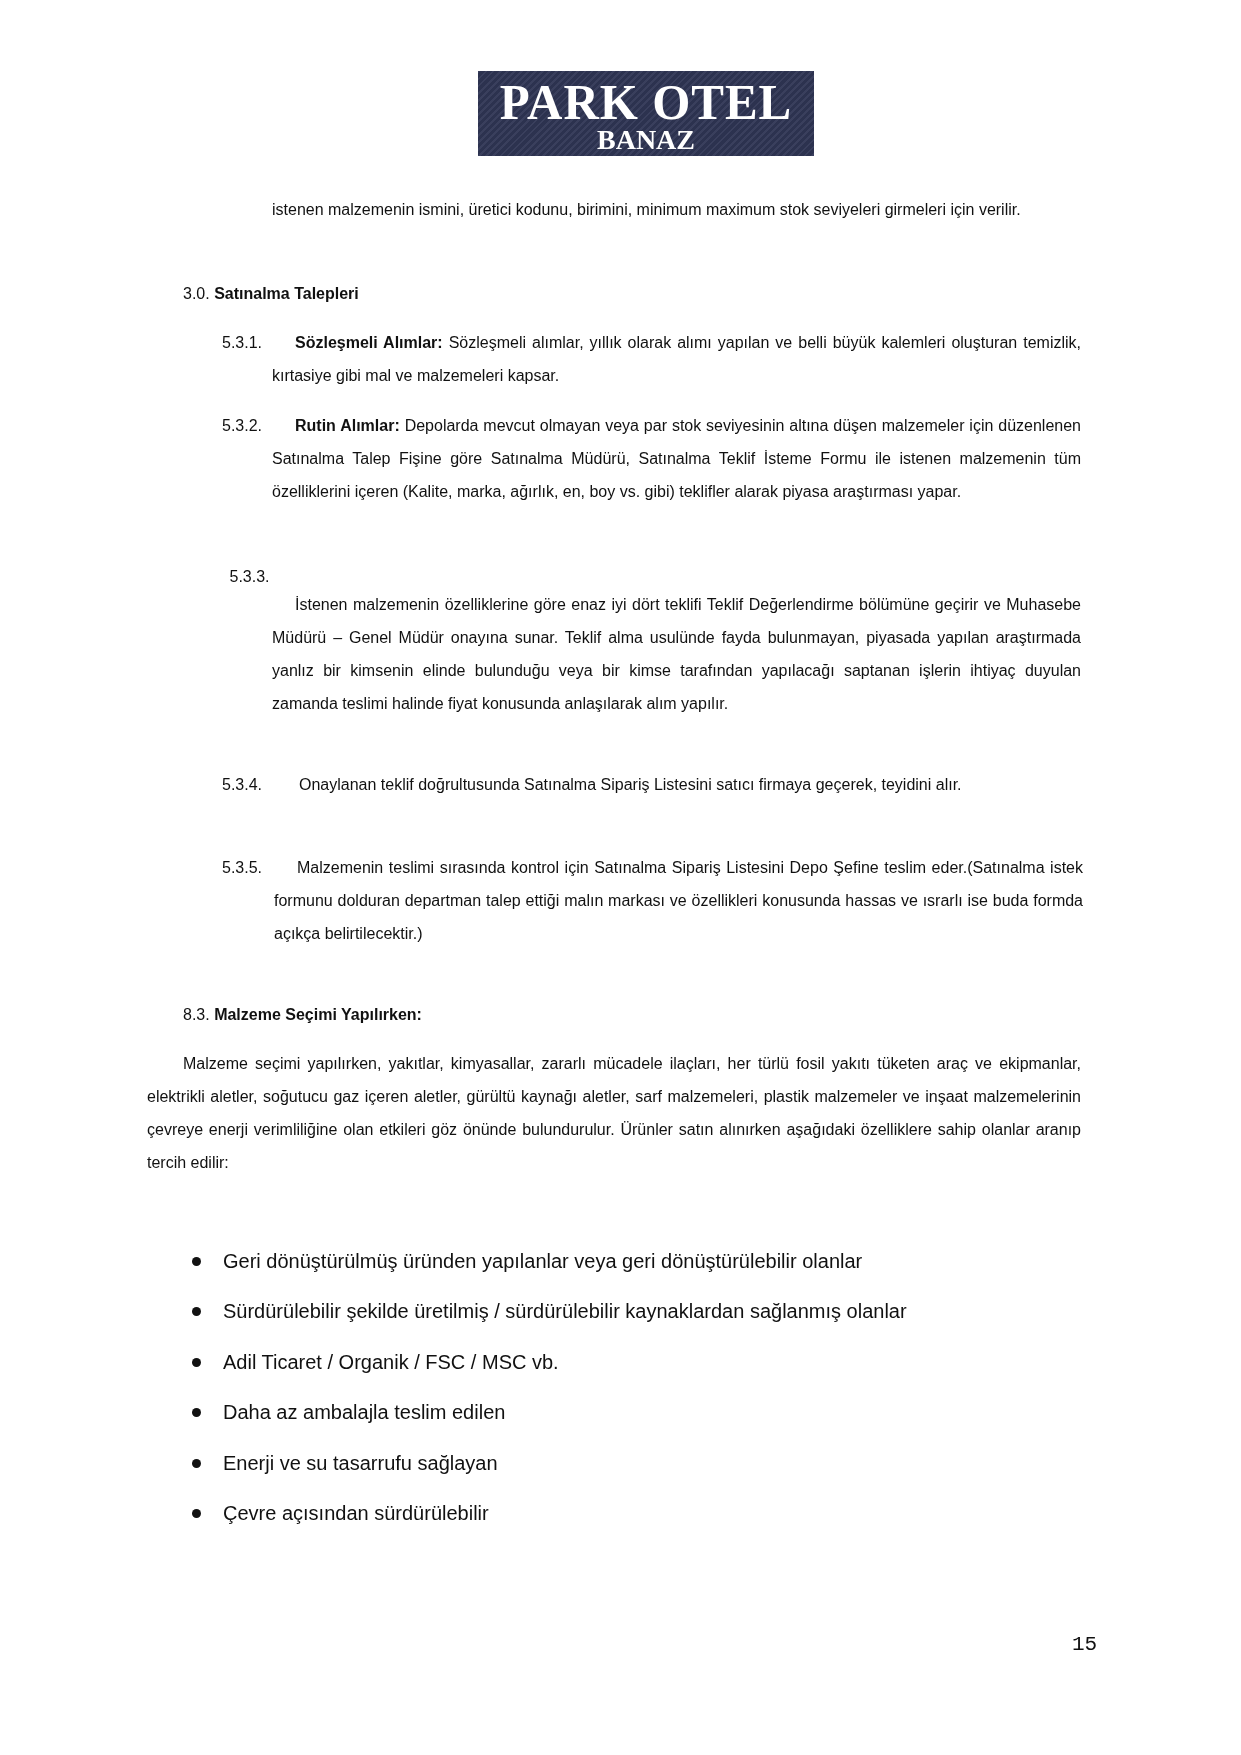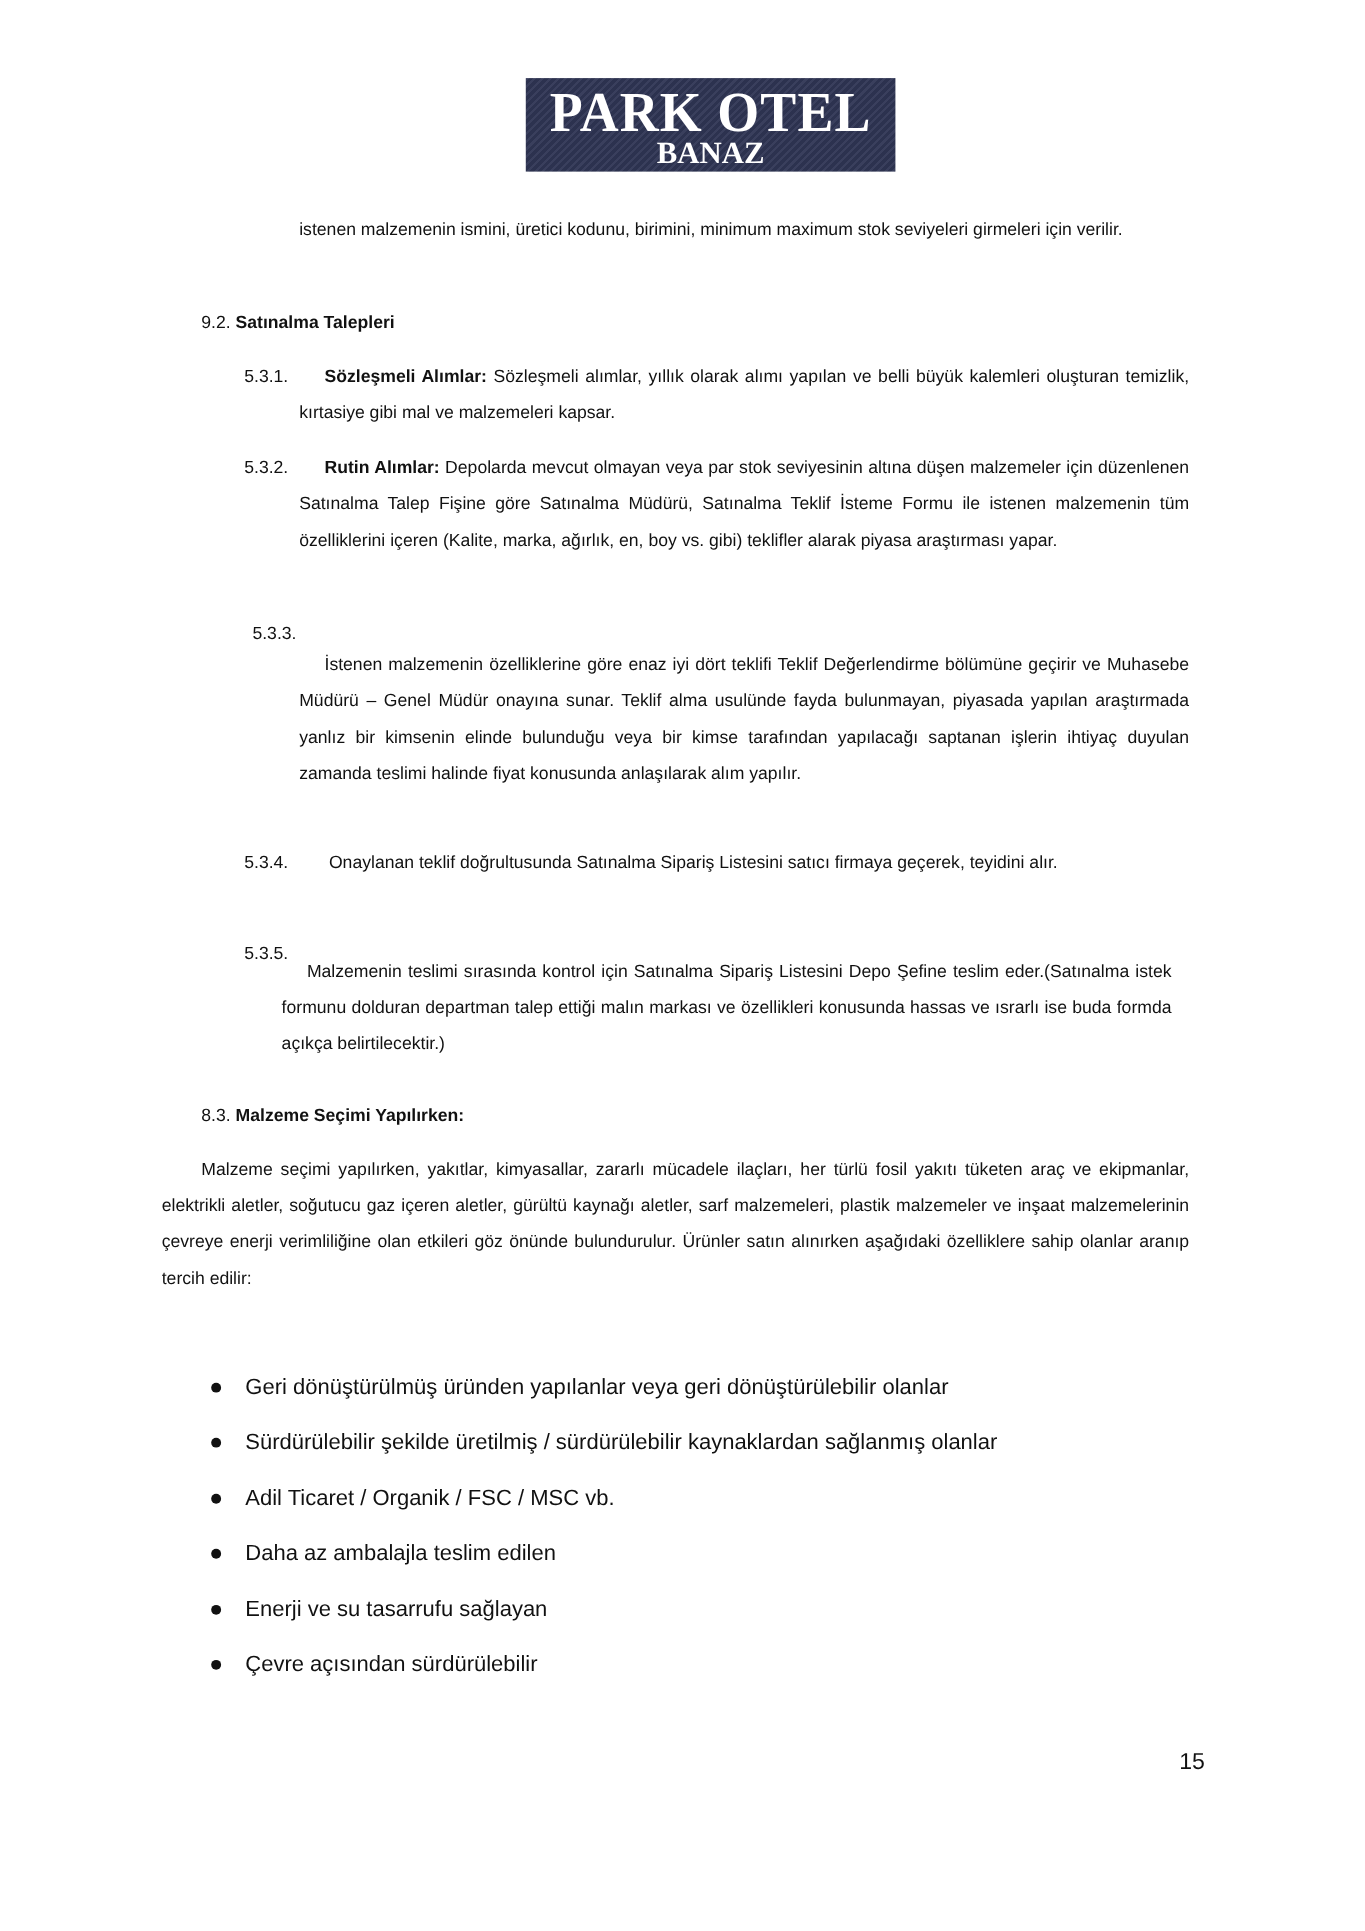--- a/index.html
+++ b/index.html
@@ -11,51 +11,51 @@
           text-align: center; color: #fff; }
   .logo .t1 { font-family: "Liberation Serif", serif; font-weight: bold; font-size: 49px; line-height: 50px;
               margin-top: 6px; letter-spacing: 1px; transform: scaleY(1.05); }
   .logo .t2 { font-family: "Liberation Serif", serif; font-weight: bold; font-size: 28px; line-height: 22px; margin-top: 2px; }
   .txt { position: absolute; font-size: 16px; line-height: 33px; }
   .just { text-align: justify; text-align-last: left; }
   b { font-weight: bold; }
   .bullet { position: absolute; left: 192px; font-size: 20px; line-height: 33px; }
   .bullet .dot { position: absolute; left: 0; top: 12px; width: 9px; height: 9px; border-radius: 50%; background: #111; }
   .bullet .lbl { position: absolute; left: 31px; top: 0; white-space: nowrap; }
-  .pagenum { position: absolute; left: 1072px; top: 1590px; font-family: Liberation Sans, sans-serif; font-size: 21px; }
+  .pagenum { position: absolute; left: 1072px; top: 1633px; font-family: Liberation Mono, monospace; font-size: 21px; }
 </style>
 </head>
 <body>
 
 <div class="logo">
   <div class="t1">PARK OTEL</div>
   <div class="t2">BANAZ</div>
 </div>
 
 <div class="txt just" style="left:272px; top:193px; width:809px;">istenen malzemenin ismini, üretici kodunu, birimini, minimum maximum stok seviyeleri girmeleri için verilir.</div>
 
 <div class="txt" style="left:183px; top:277px;">
-  <span>9.2.</span>
+  <span>3.0.</span>
   <b>Satınalma Talepleri</b>
 </div>
 
 <div class="txt" style="left:222px; top:326px; width:55px;">5.3.1.</div>
 <div class="txt just" style="left:272px; top:326px; width:809px; text-indent:23px;"><b>Sözleşmeli Alımlar:</b><span> Sözleşmeli alımlar, yıllık olarak alımı yapılan ve belli büyük kalemleri oluşturan temizlik, kırtasiye gibi mal ve malzemeleri  kapsar.</span></div>
 
 <div class="txt" style="left:222px; top:409px; width:55px;">5.3.2.</div>
 <div class="txt just" style="left:272px; top:409px; width:809px; text-indent:23px;"><b>Rutin Alımlar:</b><span> Depolarda mevcut olmayan veya par stok seviyesinin altına düşen malzemeler için düzenlenen Satınalma Talep Fişine göre Satınalma Müdürü, Satınalma Teklif İsteme Formu ile istenen malzemenin tüm özelliklerini içeren (Kalite, marka, ağırlık, en, boy vs. gibi) teklifler alarak piyasa araştırması yapar.</span></div>
 
 <div class="txt" style="left:222px; top:560px; width:55px;text-align:center;">5.3.3.</div>
 <div class="txt just" style="left:272px; top:588px; width:809px; text-indent:23px;"><span>İstenen malzemenin özelliklerine göre enaz iyi dört teklifi Teklif Değerlendirme bölümüne geçirir ve Muhasebe Müdürü – Genel Müdür onayına sunar. Teklif alma usulünde fayda bulunmayan, piyasada yapılan araştırmada yanlız bir kimsenin elinde bulunduğu veya bir kimse tarafından yapılacağı saptanan işlerin ihtiyaç duyulan zamanda teslimi halinde fiyat konusunda anlaşılarak alım yapılır.</span></div>
 
 <div class="txt" style="left:222px; top:768px; width:55px;">5.3.4.</div>
 <div class="txt" style="left:276px; top:768px; width:760px; text-indent:23px;"><span>Onaylanan teklif doğrultusunda Satınalma Sipariş Listesini satıcı firmaya geçerek, teyidini alır.</span></div>
 
 <div class="txt" style="left:222px; top:851px; width:55px;">5.3.5.</div>
-<div class="txt just" style="left:256px; top:851px; width:809px; text-indent:23px;margin-top:16px;"><span>Malzemenin teslimi sırasında kontrol için Satınalma Sipariş Listesini Depo Şefine teslim eder.(Satınalma istek formunu dolduran departman talep ettiği malın markası ve özellikleri konusunda hassas ve ısrarlı ise buda formda açıkça belirtilecektir.)</span></div>
+<div class="txt just" style="left:274px; top:851px; width:809px; text-indent:23px;"><span>Malzemenin teslimi sırasında kontrol için Satınalma Sipariş Listesini Depo Şefine teslim eder.(Satınalma istek formunu dolduran departman talep ettiği malın markası ve özellikleri konusunda hassas ve ısrarlı ise buda formda açıkça belirtilecektir.)</span></div>
 
 <div class="txt" style="left:183px; top:998px;">
   <span>8.3.</span>
   <b>Malzeme Seçimi Yapılırken:</b>
 </div>
 
 <div class="txt just" style="left:147px; top:1047px; width:934px; text-indent:36px;">Malzeme seçimi yapılırken, yakıtlar, kimyasallar, zararlı mücadele ilaçları, her türlü fosil yakıtı  tüketen araç ve ekipmanlar, elektrikli aletler, soğutucu gaz içeren aletler, gürültü kaynağı  aletler, sarf malzemeleri, plastik malzemeler ve inşaat malzemelerinin çevreye enerji  verimliliğine olan etkileri göz önünde bulundurulur. Ürünler satın alınırken aşağıdaki özelliklere sahip olanlar aranıp tercih edilir:</div>
 
 <div class="bullet" style="top:1245px;">
   <span class="dot"></span>

